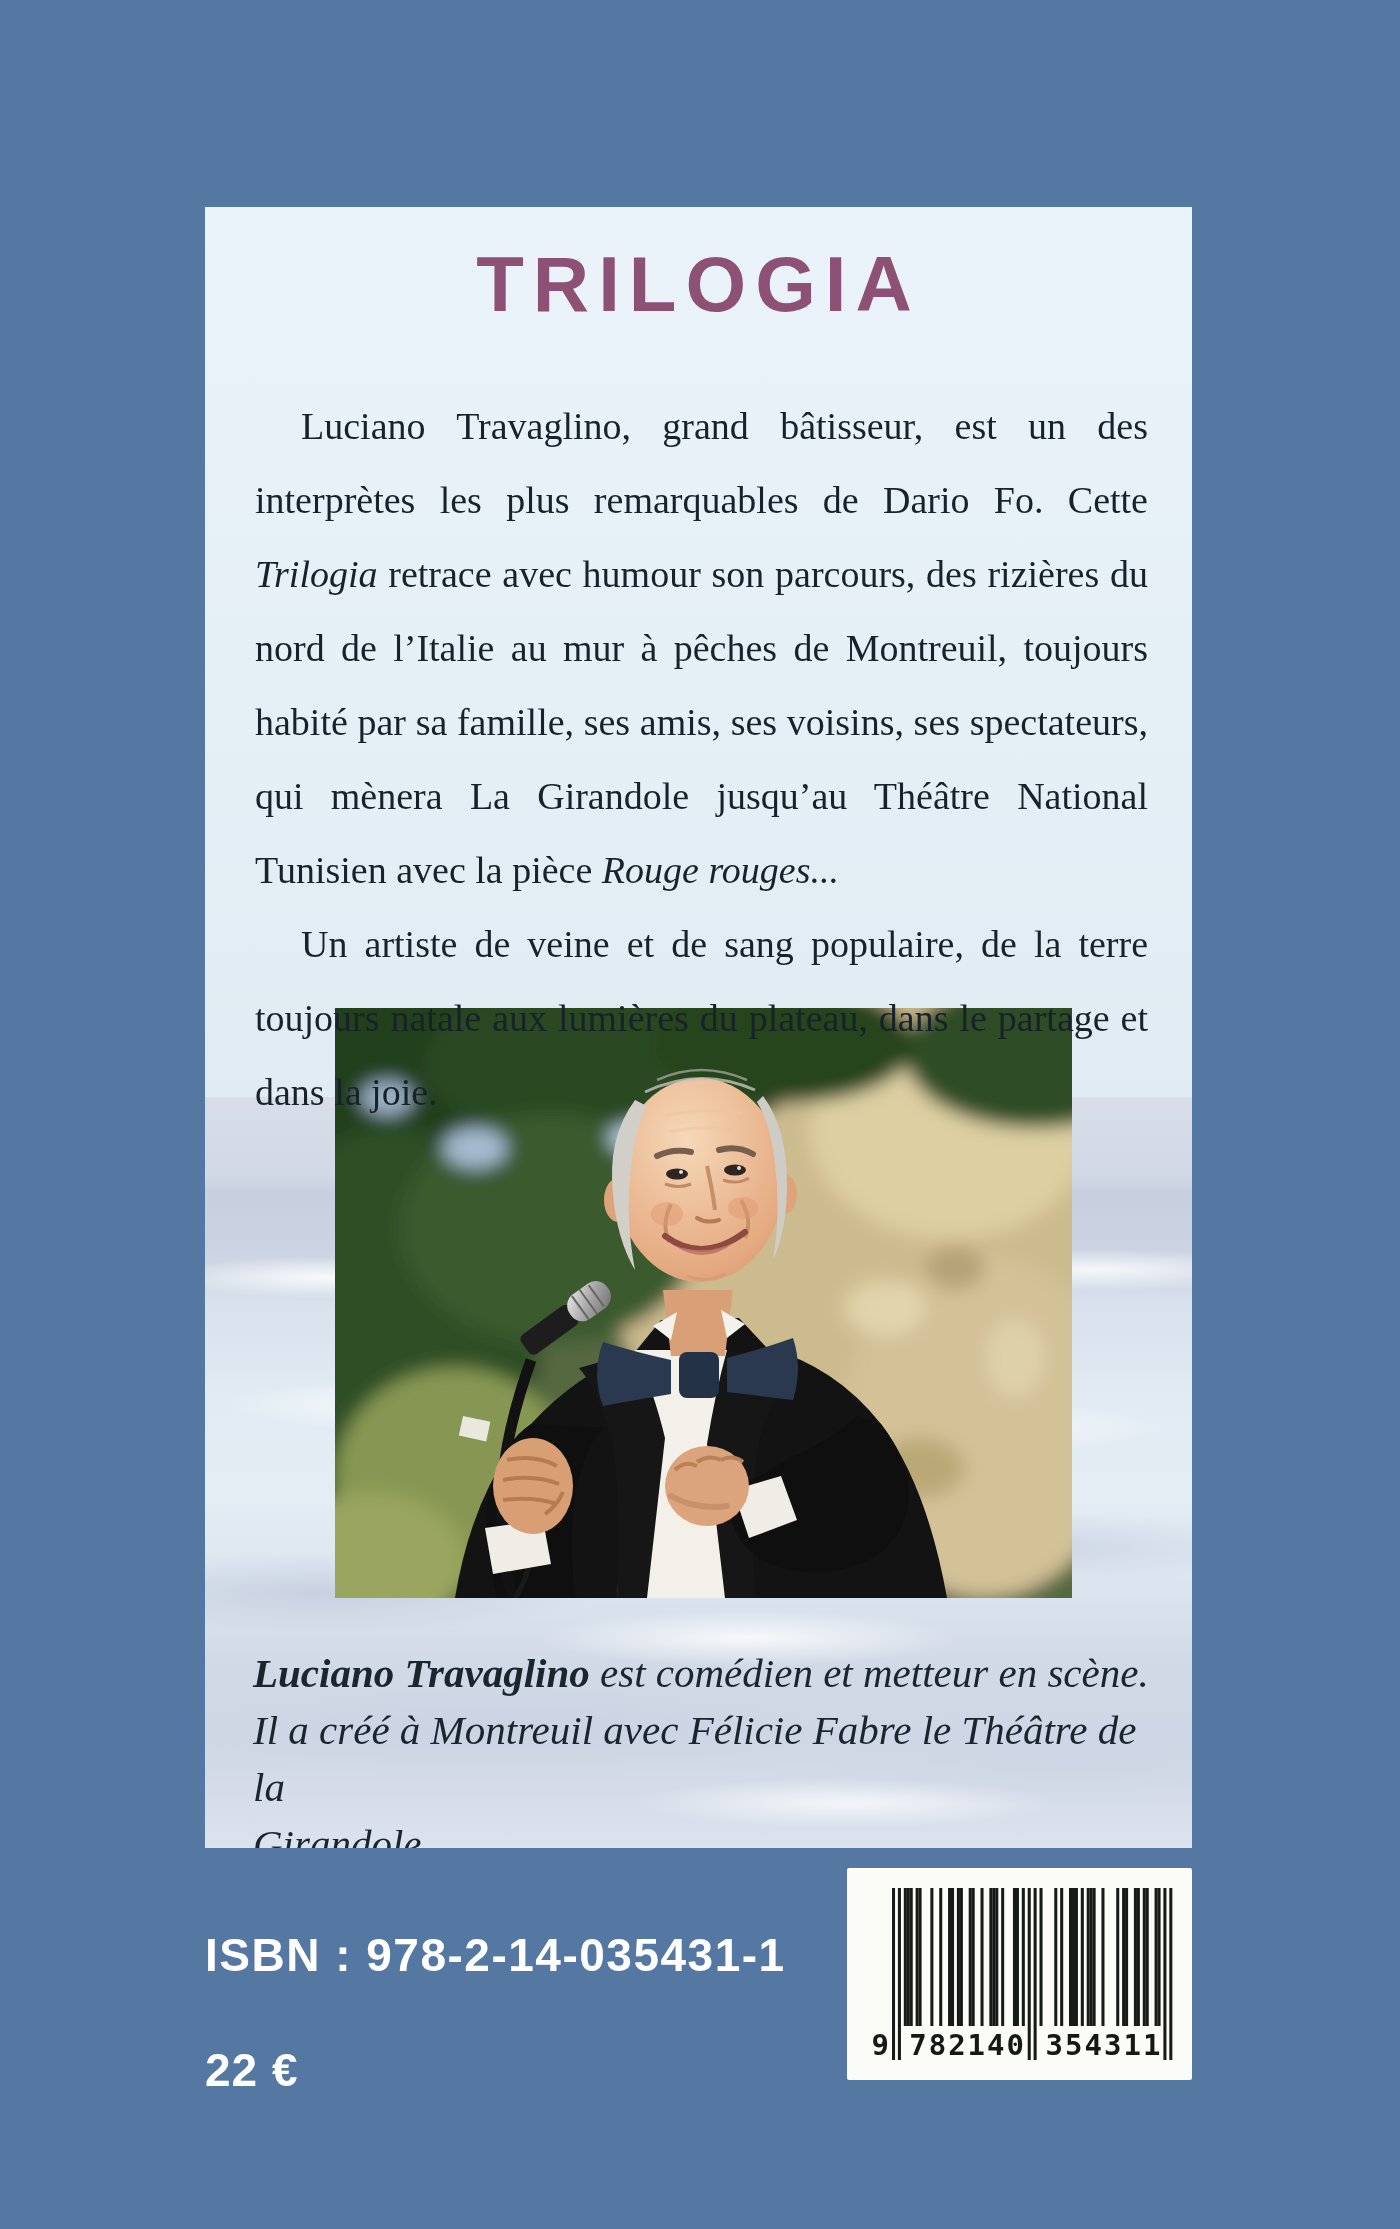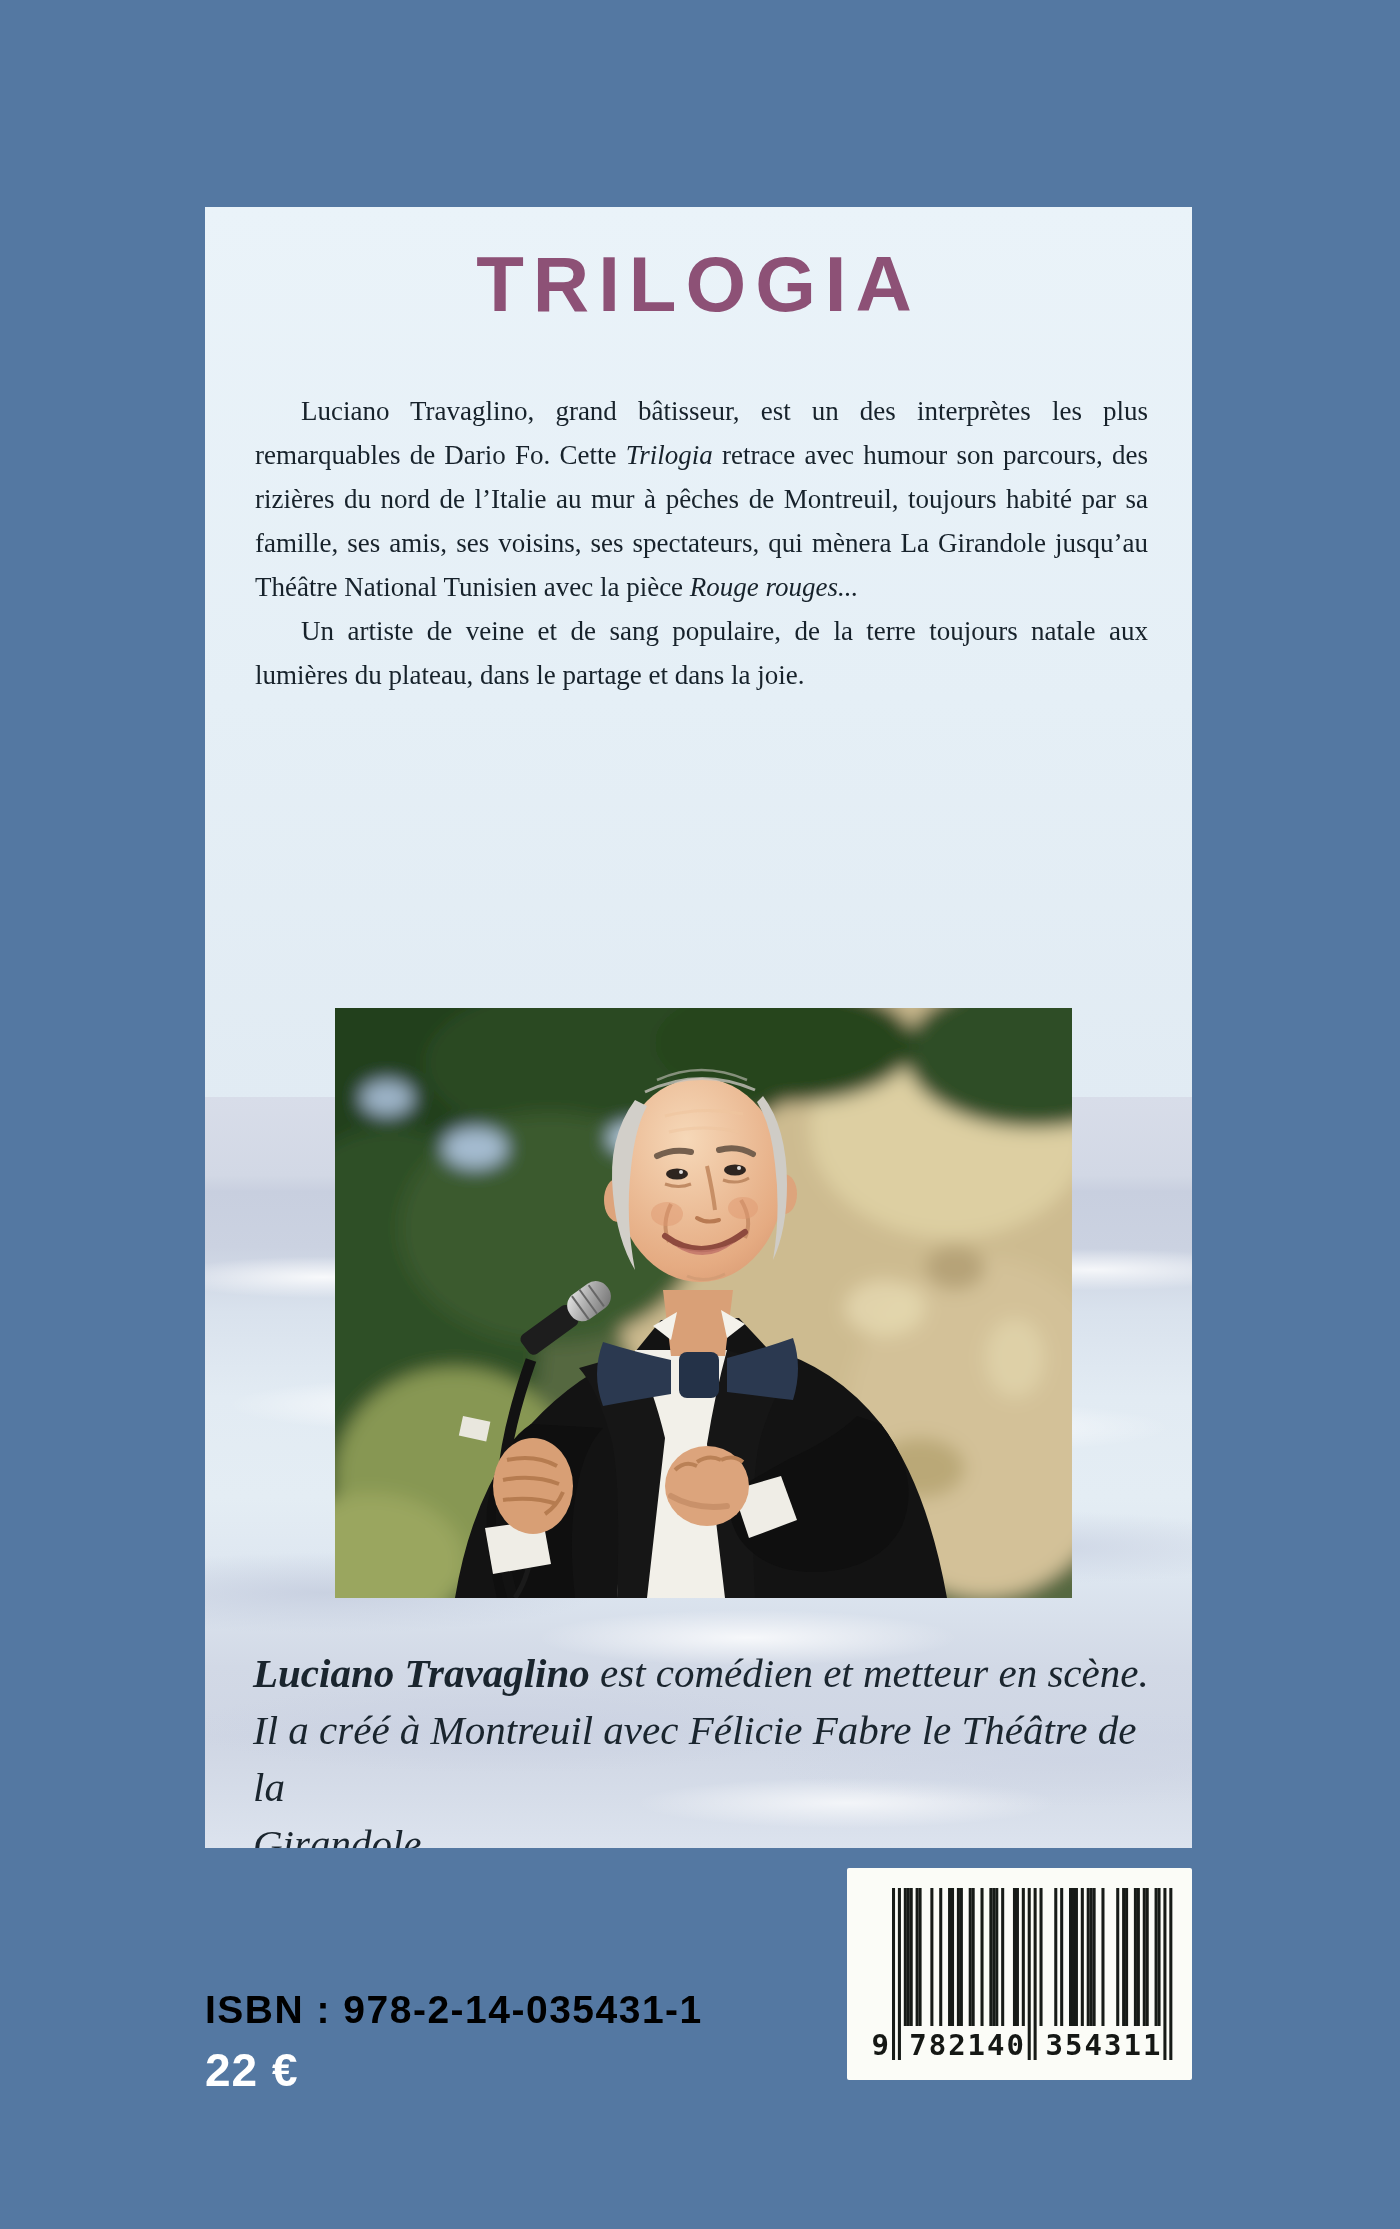--- a/index.html
+++ b/index.html
@@ -38,37 +38,37 @@
   }
   .title{
     position:absolute;left:0;top:38px;width:100%;z-index:2;
     text-align:center;
     font-family:"Liberation Sans", sans-serif;
     font-weight:700;font-size:78px;line-height:1;
     letter-spacing:9px;color:#8d5176;
   }
   .synopsis{
     position:absolute;left:50px;top:182px;width:893px;z-index:2;
-    font-size:27px;line-height:44px;color:#17222b;
+    font-size:38px;line-height:74px;color:#17222b;
     text-align:justify;
   }
   .synopsis p{margin:0;text-indent:46px;}
   .photo{
     position:absolute;left:130px;top:801px;width:737px;height:590px;z-index:1;
   }
   .photo svg{display:block;}
   .bio{
     position:absolute;left:48px;top:1438px;width:920px;z-index:2;
     font-size:41px;line-height:57px;color:#1a252e;font-style:italic;
   }
   .bio b{font-weight:700;}
   .isbn{
-    position:absolute;left:205px;top:1988px;
+    position:absolute;left:205px;top:1928px;
     font-family:"Liberation Sans", sans-serif;font-weight:700;
-    font-size:39px;color:#000000;letter-spacing:1.5px;
+    font-size:46px;color:#ffffff;letter-spacing:1.5px;
   }
   .price{
     position:absolute;left:205px;top:2043px;
     font-family:"Liberation Sans", sans-serif;font-weight:700;
     font-size:46px;color:#ffffff;letter-spacing:1px;
   }
   .barcode{
     position:absolute;left:847px;top:1868px;width:345px;height:212px;
     background:#fbfcf7;border-radius:2px;
   }

